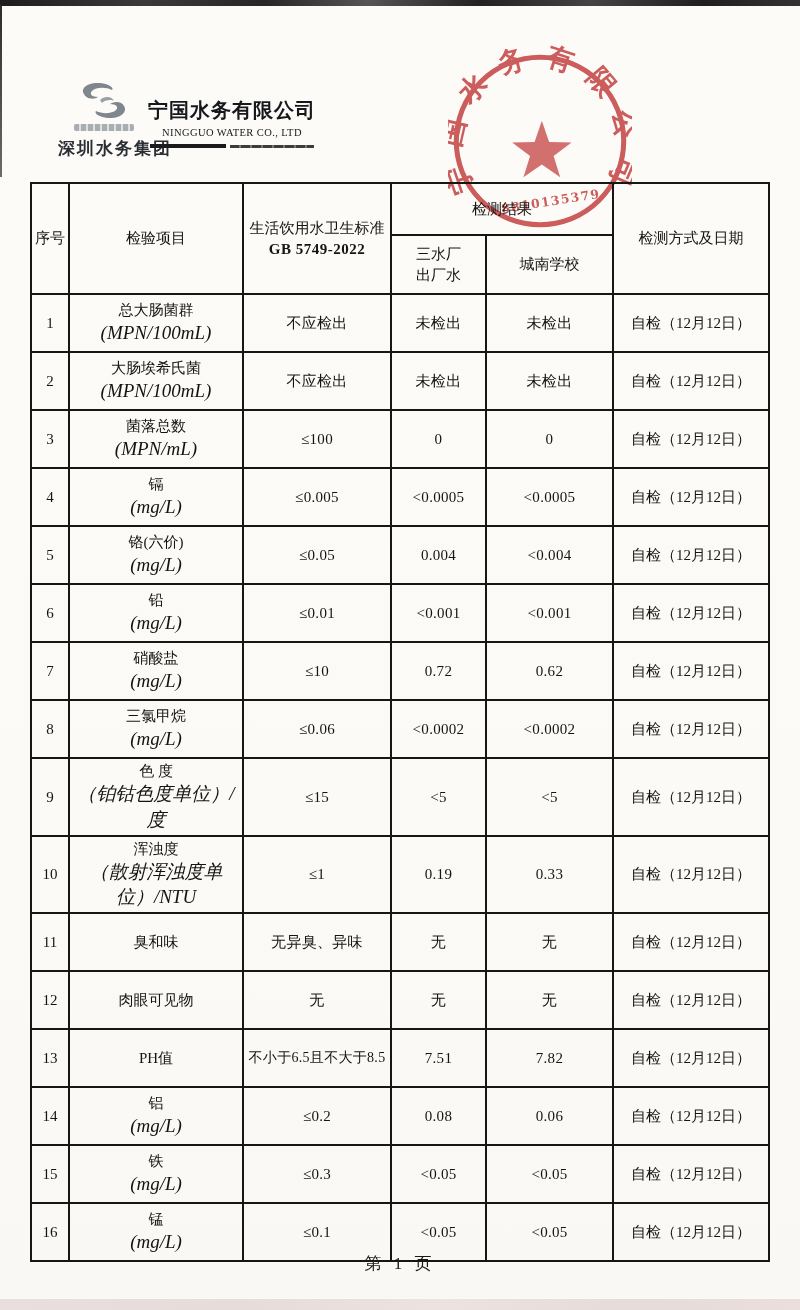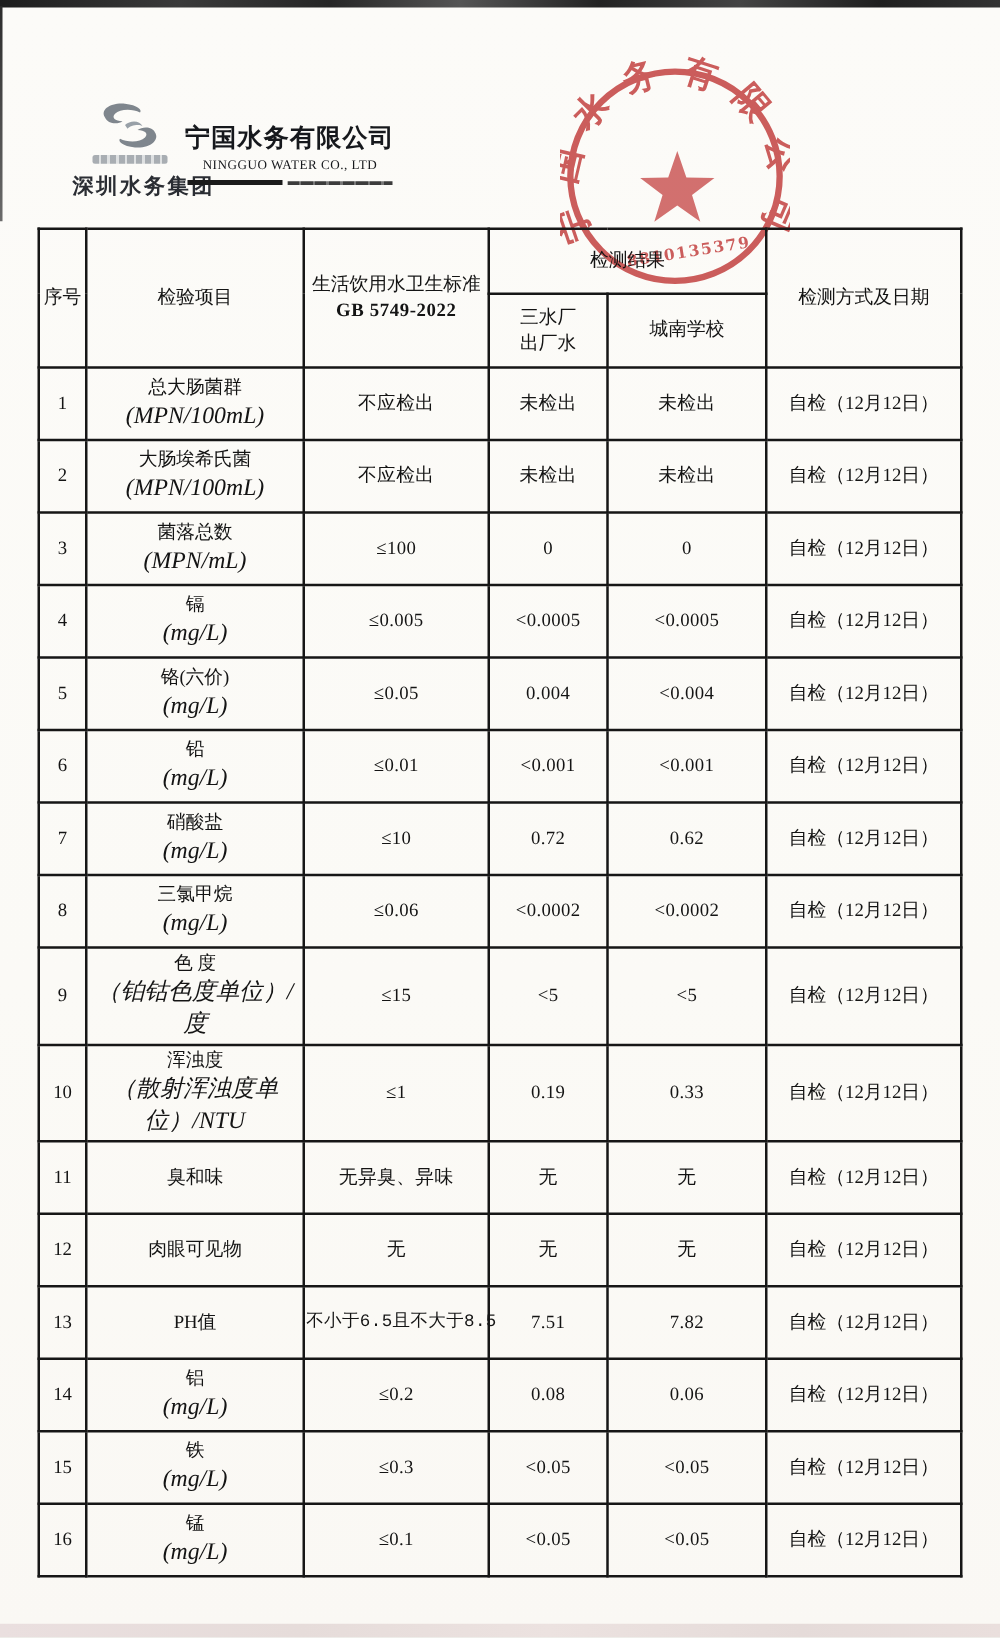--- a/index.html
+++ b/index.html
@@ -84,21 +84,21 @@
     text-align: center; vertical-align: middle;
     font-weight: normal;
     padding: 2px 1px;
     line-height: 1.35;
   }
   .results-table thead tr.h-top td, .results-table thead tr.h-top th { height: 52px; }
   .results-table thead tr.h-sub td { height: 59px; }
   .results-table tbody td { height: 58px; }
   .hdr-std .l2 { letter-spacing: .5px; font-weight: bold; }
   .item-unit { font-size: 19px; letter-spacing: 0; font-style: italic; }
-  .std-cell.nowrap, .std-nowrap { white-space: nowrap; font-size: 14px; letter-spacing: -.3px; font-family: Liberation Mono, monospace; }
+  .std-cell.nowrap, .std-nowrap { white-space: nowrap; font-size: 14px; letter-spacing: -.3px; }
   .num { letter-spacing: .3px; margin-top: 22px; }
   
   .page-footer {
     position: absolute; left: 0; top: 1252px; width: 800px;
     text-align: center; font-size: 17px; letter-spacing: 4px; color: #1a1a1a;
   }
 </style>
 </head>
 <body>
 
@@ -357,15 +357,16 @@
         <div class="item-unit">(mg/L)</div>
       </td>
       <td class="std-cell num">≤0.1</td>
       <td class="num">&lt;0.05</td>
       <td class="num">&lt;0.05</td>
       <td>自检（12月12日）</td>
     </tr>
   </tbody>
   </table>
 
+  <div class="page-footer">第 1 页</div>
 
   <div class="scan-bottom-band"></div>
 </div>
 
 </body></html>

